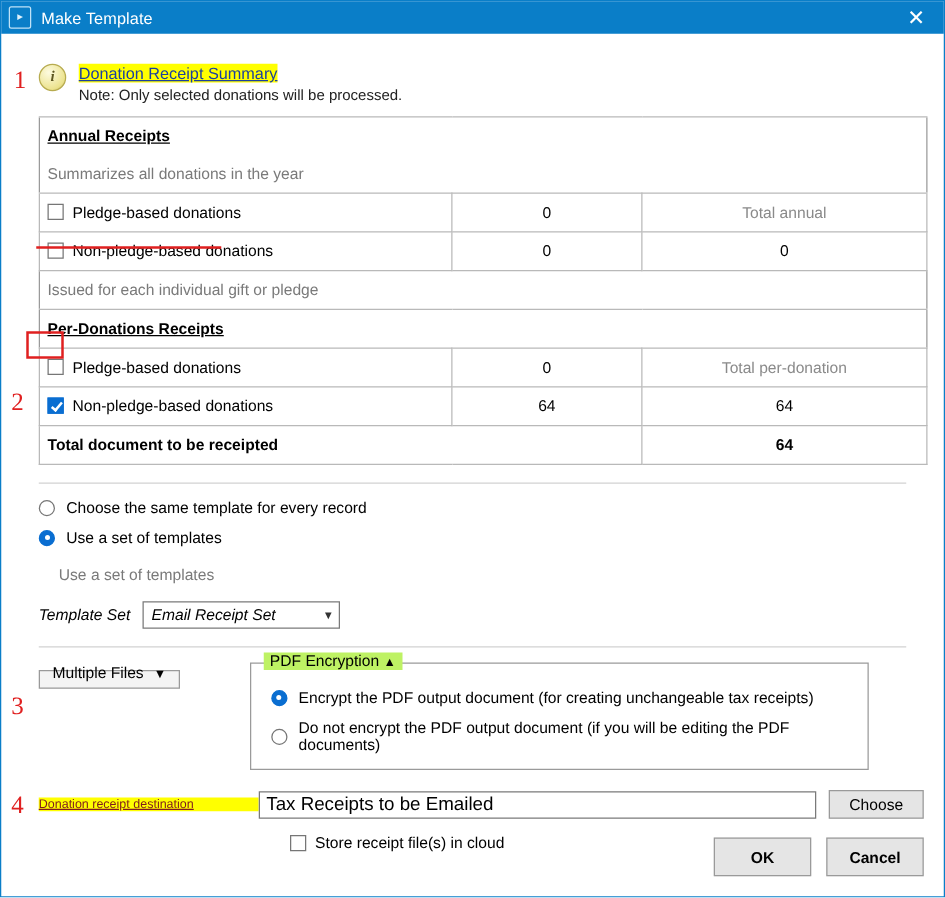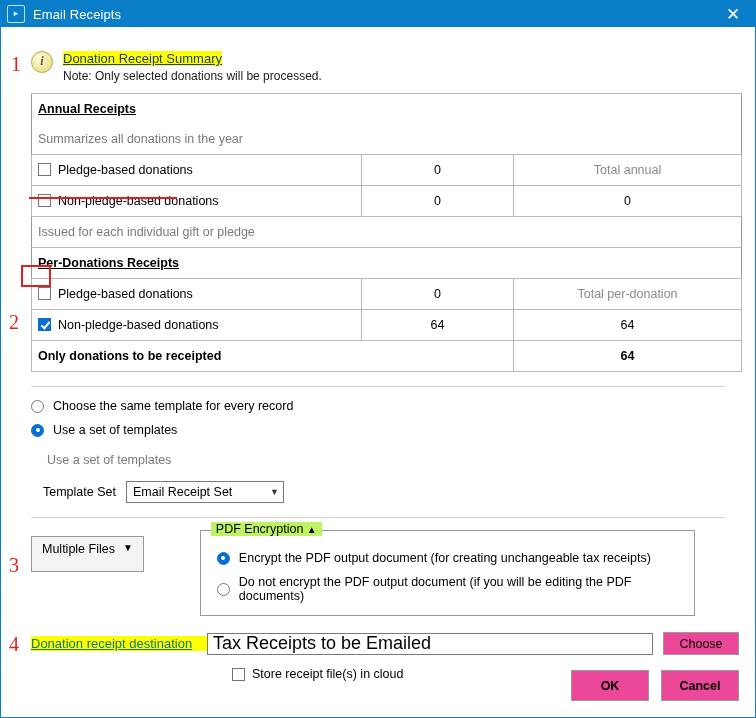--- a/index.html
+++ b/index.html
@@ -232,21 +232,22 @@
     background: #fff;
   }
   .grey-label {
     color: #7a7a7a;
     margin: 16px 0 0 30px;
     font-size: 12.5px;
   }
   .template-row {
     display: flex;
     align-items: center;
-    margin: 14px 0 0 26px;
+    margin: 14px 0 0 14px;
+    font-style: italic;
   }
   .template-row .lbl {
     margin-right: 10px;
     font-size: 12.5px;
   }
   .select {
     width: 158px;
     height: 22px;
     border: 1px solid #7a7a7a;
     background: #fff;
@@ -266,24 +267,24 @@
   .mf-row {
     display: flex;
     align-items: flex-start;
     margin: 6px 0 0 14px;
   }
   .multiple-files {
     border: 1px solid #9a9a9a;
     background: #f4f4f4;
     padding: 5px 10px;
     font-size: 12.5px;
-    height: 36px;
-    box-sizing: border-box;
-    display: flex;
-    align-items: flex-start;
+    height: 15px;
+    box-sizing: border-box;
+    display: flex;
+    align-items: flex-end;
     margin-top: 6px;
   }
   .multiple-files .tri {
     margin-left: 8px;
     font-size: 10px;
   }
   .pdf-box {
     border: 1px solid #9a9a9a;
     margin-left: 56px;
     width: 495px;
@@ -306,39 +307,39 @@
     margin-left: 4px;
   }
   
   .dest-row {
     display: flex;
     align-items: center;
     margin: 16px 0 0 14px;
   }
   .dest-label {
     background: #ffff00;
-    color: #0f766e;
+    color: #7f1d1d;
     text-decoration: underline;
-    font-size: 13px;
+    font-size: 10px;
     width: 176px;
     flex: none;
   }
   .text-input {
     width: 512px;
     height: 22px;
     border: 1px solid #7a7a7a;
     background: #fff;
-    font-size: 18px;
+    font-size: 15px;
     padding: 0 5px;
     box-sizing: border-box;
     line-height: 20px;
   }
   .btn {
     border: 1px solid #9a9a9a;
-    background: #ec4899;
+    background: #e5e5e5;
     font-size: 12.5px;
     height: 23px;
     min-width: 76px;
     padding: 0 10px;
     box-sizing: border-box;
     cursor: pointer;
     font-family: "Liberation Sans", sans-serif;
   }
   .choose-btn {
     margin-left: 10px;
@@ -379,21 +380,21 @@
     height: 0;
   }
 </style>
 </head>
 <body>
 
 <div class="window">
 
   <div class="titlebar">
     <span class="app-icon">▸</span>
-    <span class="title-text">Email Receipts</span>
+    <span class="title-text">Make Template</span>
     <span class="close-btn">✕</span>
   </div>
 
   <div class="content">
 
     
     <div class="info-row">
       <span class="info-icon">i</span>
       <div>
         <span class="info-title">Donation Receipt Summary</span>
@@ -444,21 +445,21 @@
           <td class="muted">Total per-donation</td>
         </tr>
         <tr>
           <td class="cbcell">
             <span class="cb checked"></span><span>Non-pledge-based donations</span>
           </td>
           <td class="num">64</td>
           <td class="num">64</td>
         </tr>
         <tr class="totalrow">
-          <td colspan="2">Only donations to be receipted</td>
+          <td colspan="2">Total document to be receipted</td>
           <td class="num">64</td>
         </tr>
       </tbody>
     </table>
 
     <div class="redbox"></div>
 
     <hr class="hr">
 
     

